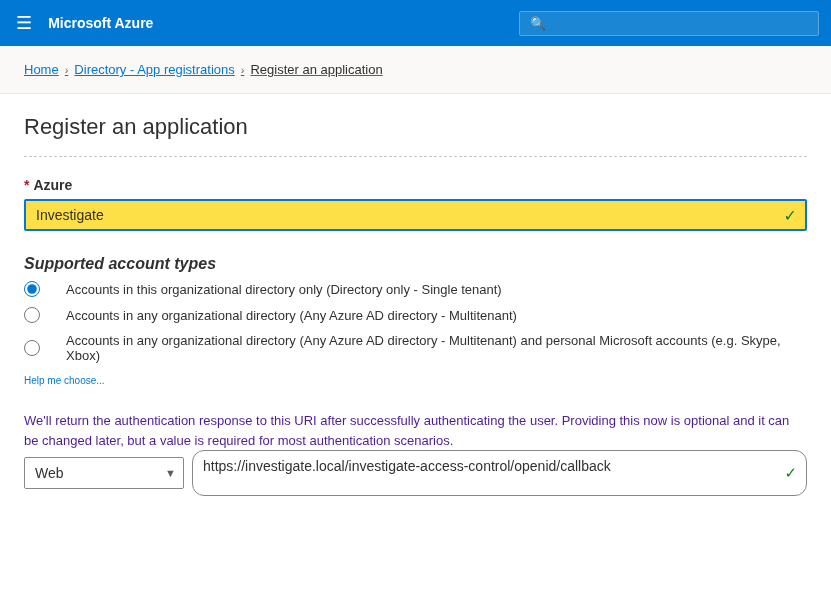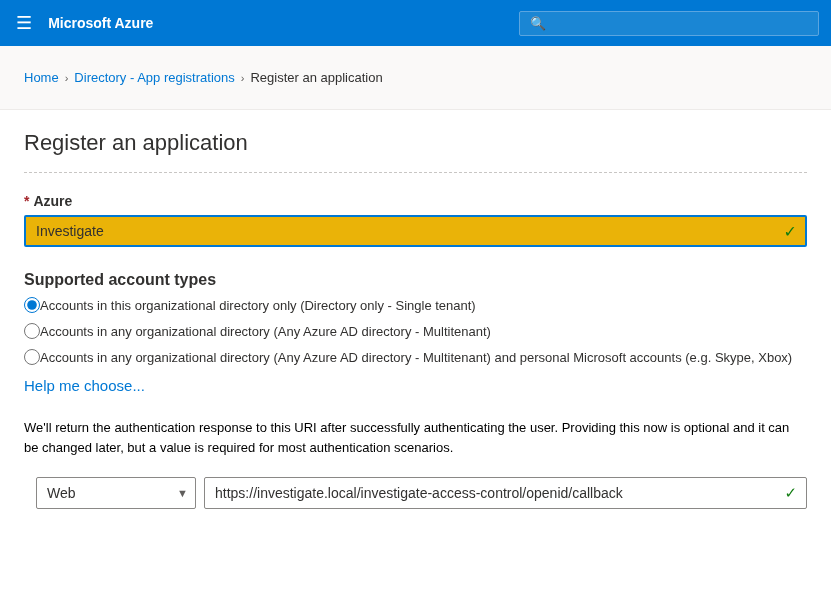--- a/index.html
+++ b/index.html
@@ -35,28 +35,29 @@
       padding: 4px 10px;
       gap: 6px;
       color: #cce4f7;
       font-size: 13px;
       min-width: 300px;
     }
     .topbar-search-icon { font-size: 13px; }
 
     
     .breadcrumb {
-      padding: 24px 24px;
+      padding: 16px 24px;
       font-size: 13px;
       color: #0078d4;
       display: flex;
       align-items: center;
       gap: 6px;
       border-bottom: 1px solid #edebe9;
       background: #faf9f8;
+      text-decoration: underline;
     }
     .breadcrumb a { color: #0078d4; text-decoration: none; cursor: pointer; }
     .breadcrumb-separator { color: #605e5c; font-size: 11px; }
     .breadcrumb-current { color: #323130; }
 
     
     .main {
       padding: 20px 24px;
       max-width: 831px;
     }
@@ -101,76 +102,76 @@
       width: 100%;
     }
     .text-input-wrapper input {
       width: 100%;
       border: 2px solid #0078d4;
       border-radius: 2px;
       padding: 6px 34px 6px 10px;
       font-size: 14px;
       color: #323130;
       outline: none;
-      background: #eab308;
+      background: #fde047;
     }
     .input-checkmark {
       position: absolute;
       right: 10px;
       top: 50%;
       transform: translateY(-50%);
       color: #107c10;
       font-size: 16px;
     }
 
     .section-title {
       font-size: 16px;
       font-weight: 600;
       color: #323130;
       margin-bottom: 8px;
+      font-style: italic;
     }
 
     .radio-group { display: flex; flex-direction: column; gap: 10px; margin-top: 8px; }
     .radio-item {
       display: flex;
       align-items: center;
-      gap: 0;
+      gap: 26px;
       font-size: 13px;
       cursor: pointer;
     }
     .radio-item input[type="radio"] {
       width: 16px;
       height: 16px;
       accent-color: #0078d4;
       cursor: pointer;
       flex-shrink: 0;
     }
 
     .help-link {
       color: #0078d4;
       text-decoration: none;
-      font-size: 15px;
+      font-size: 10px;
       cursor: pointer;
       display: inline-block;
       margin-top: 12px;
     }
 
     .redirect-section { margin-top: 8px; }
     .redirect-description {
       font-size: 13px;
-      color: #000000;
-      margin-bottom: 20px;
+      color: #4c1d95;
+      margin-bottom: 0;
       line-height: 1.5;
     }
 
     .redirect-row {
       display: flex;
       gap: 8px;
       align-items: center;
-      margin-left: 12px;
     }
 
     .select-wrapper {
       position: relative;
       width: 160px;
       flex-shrink: 0;
     }
     .select-wrapper select {
       width: 100%;
       border: 1px solid #8a8886;
@@ -193,22 +194,22 @@
       color: #605e5c;
     }
 
     .uri-input-wrapper {
       position: relative;
       flex: 1;
     }
     .uri-input-wrapper input {
       width: 100%;
       border: 1px solid #8a8886;
-      border-radius: 2px;
-      padding: 7px 36px 7px 10px;
+      border-radius: 12px;
+      padding: 7px 36px 21px 10px;
       font-size: 14px;
       color: #323130;
       background: #fff;
       outline: none;
     }
     .uri-checkmark {
       position: absolute;
       right: 10px;
       top: 50%;
       transform: translateY(-50%);

